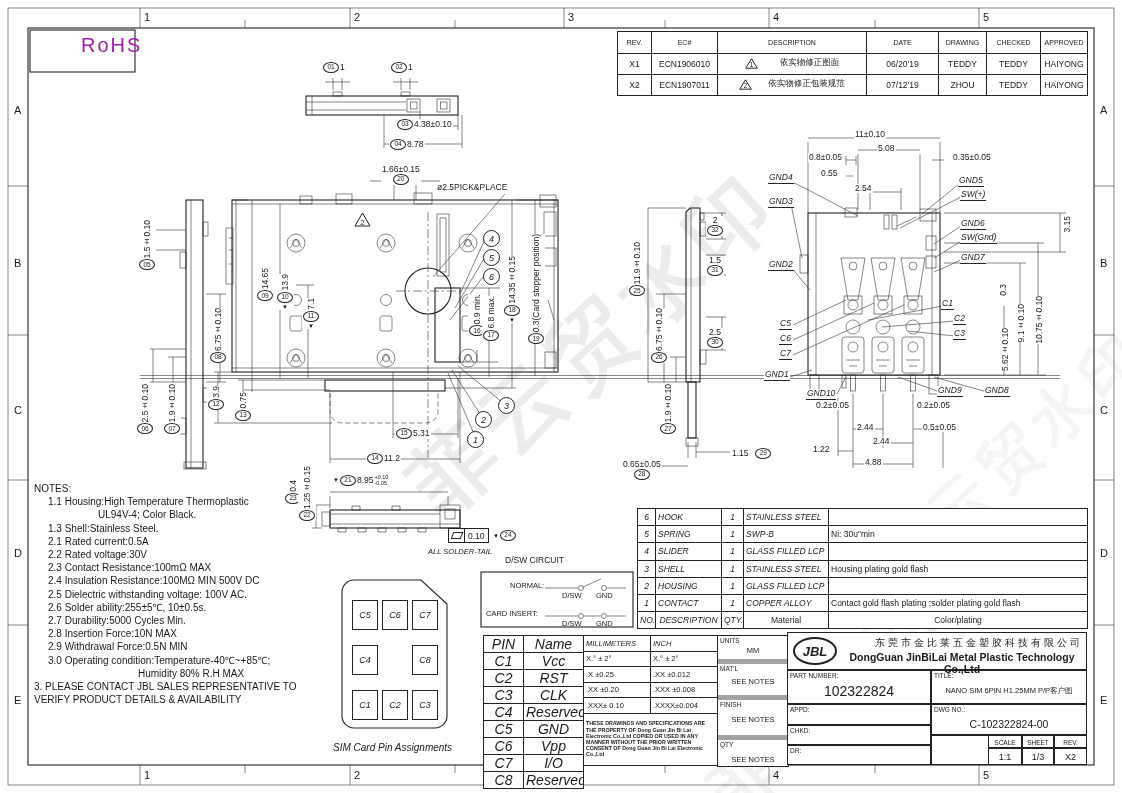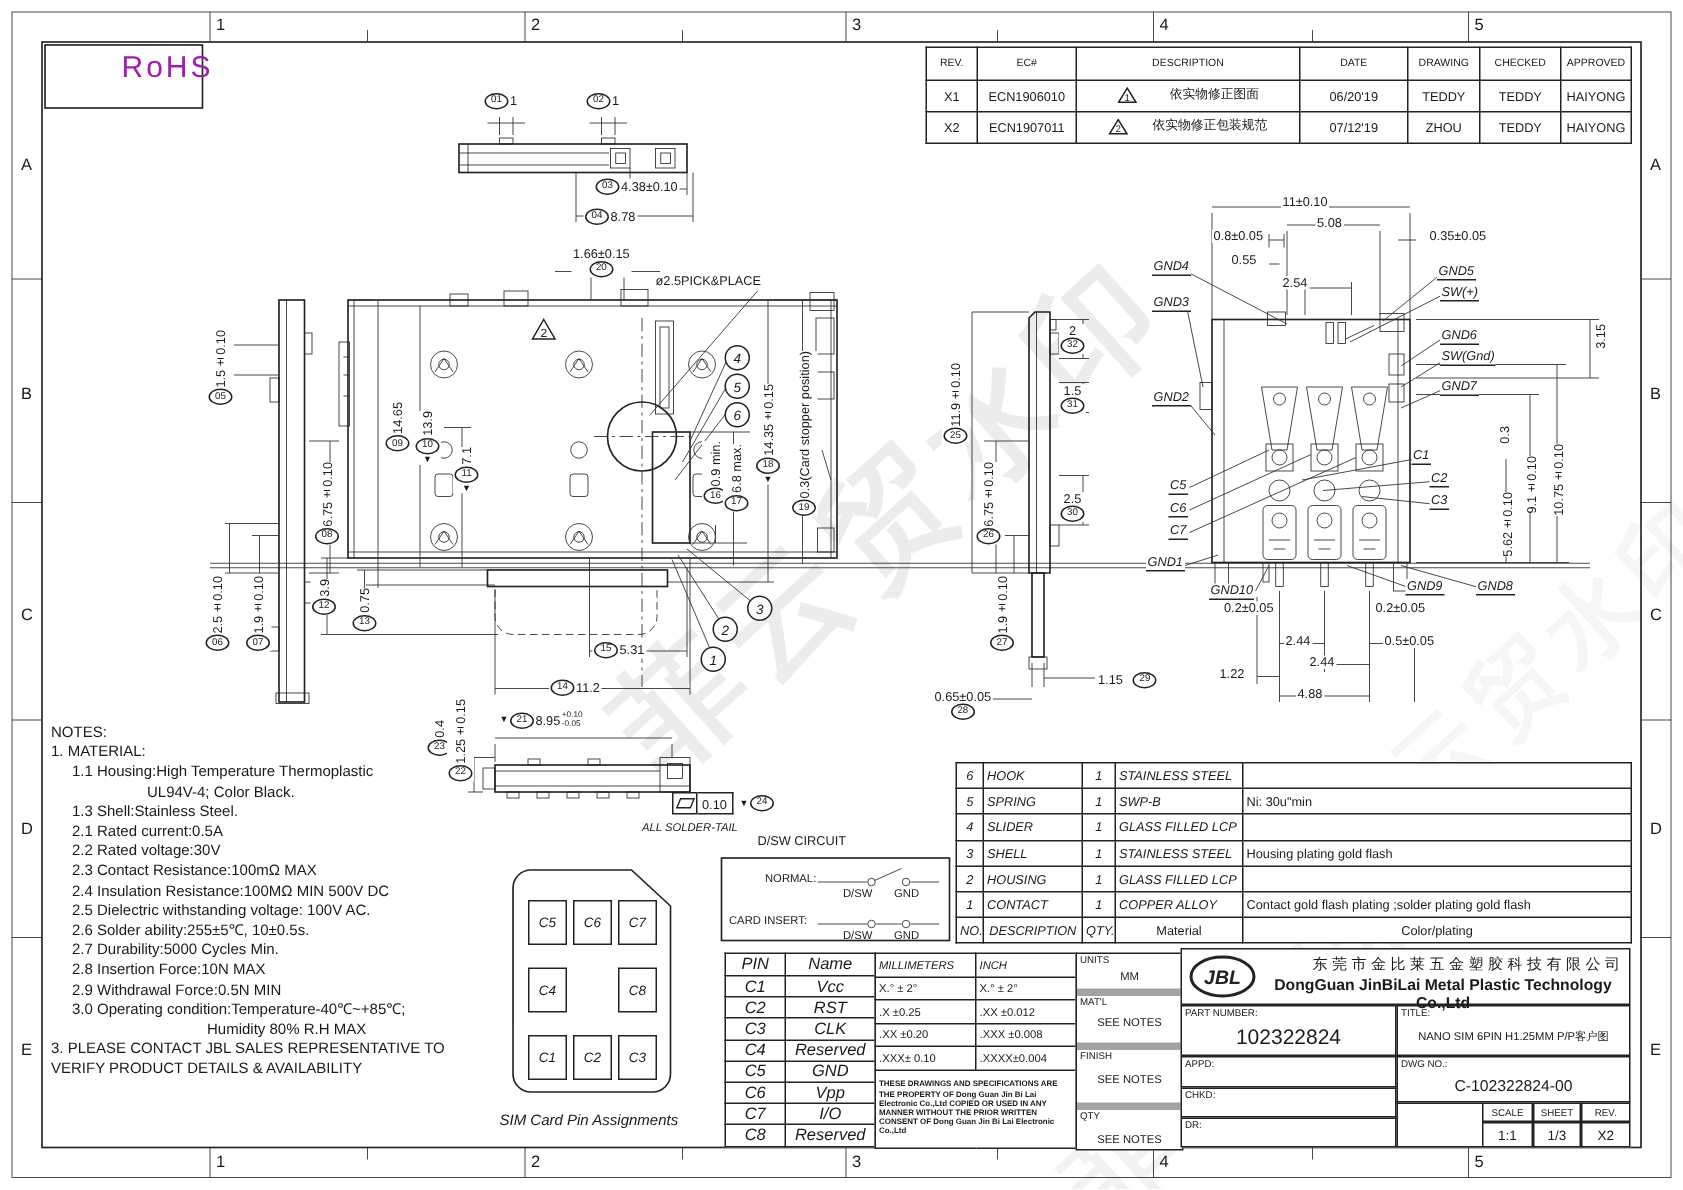--- a/index.html
+++ b/index.html
@@ -26,21 +26,21 @@
   .tolstack{display:inline-flex;flex-direction:column;font-size:5.5px;line-height:1.1;}
   .tolstack i{font-style:normal;}
   .gridlab{position:absolute;font-size:11px;z-index:4;}
   .notes{position:absolute;left:34px;top:482px;width:306px;font-size:10px;line-height:13.2px;
          white-space:nowrap;z-index:3;}
   table{border-collapse:collapse;table-layout:fixed;background:#fff;z-index:4;}
   td{border:1px solid #222;padding:0 2px;overflow:hidden;white-space:nowrap;}
   .rev-tbl{position:absolute;left:617px;top:31px;width:470px;font-size:8.5px;}
   .rev-tbl td{text-align:center;height:20px;}
   .rev-tbl .hrow td{font-size:7px;height:21px;}
-  .pin-tbl{position:absolute;left:483px;top:635px;width:100px;font-size:11px;font-style:italic;padding-left:45px;}
+  .pin-tbl{position:absolute;left:483px;top:635px;width:100px;font-size:14px;font-style:italic;padding-left:45px;}
   .pin-tbl td{text-align:center;height:13.2px;}
   .tol-tbl{position:absolute;left:583px;top:635px;width:134px;font-size:7.5px;}
   .tol-tbl td{height:14.5px;}
   .disc{font-size:5.3px;line-height:6.2px;white-space:normal;font-weight:bold;padding:1px 2px;}
   .parts-tbl{position:absolute;left:637px;top:508px;width:450px;font-size:8.5px;font-style:italic;}
   .parts-tbl td{height:16.2px;}
   .units-col{position:absolute;left:717px;top:635px;width:70px;height:130px;border:1px solid #222;z-index:4;background:#fff;}
   .ucell{border-bottom:5px solid #a3a3a3;position:relative;}
   .ucell .ul{position:absolute;left:2px;top:1px;font-size:6.5px;}
   .ucell .uv{position:absolute;left:0;right:0;text-align:center;top:10px;font-size:7.5px;}
@@ -374,21 +374,20 @@
       <td>07/12'19</td>
       <td>ZHOU</td>
       <td>TEDDY</td>
       <td>HAIYONG</td>
     </tr>
   </tbody>
     </table>
 
   <div class="notes">
     <div>NOTES:</div>
-    <div>1. MATERIAL:</div>
     <div style="padding-left:14px">1.1 Housing:High Temperature Thermoplastic</div>
     <div style="padding-left:64px">UL94V-4; Color Black.</div>
     <div style="padding-left:14px">1.3 Shell:Stainless Steel.</div>
     <div style="padding-left:14px">2.1 Rated current:0.5A</div>
     <div style="padding-left:14px">2.2 Rated voltage:30V</div>
     <div style="padding-left:14px">2.3 Contact Resistance:100mΩ MAX</div>
     <div style="padding-left:14px">2.4 Insulation Resistance:100MΩ MIN 500V DC</div>
     <div style="padding-left:14px">2.5 Dielectric withstanding voltage: 100V AC.</div>
     <div style="padding-left:14px">2.6 Solder ability:255±5℃, 10±0.5s.</div>
     <div style="padding-left:14px">2.7 Durability:5000 Cycles Min.</div>

